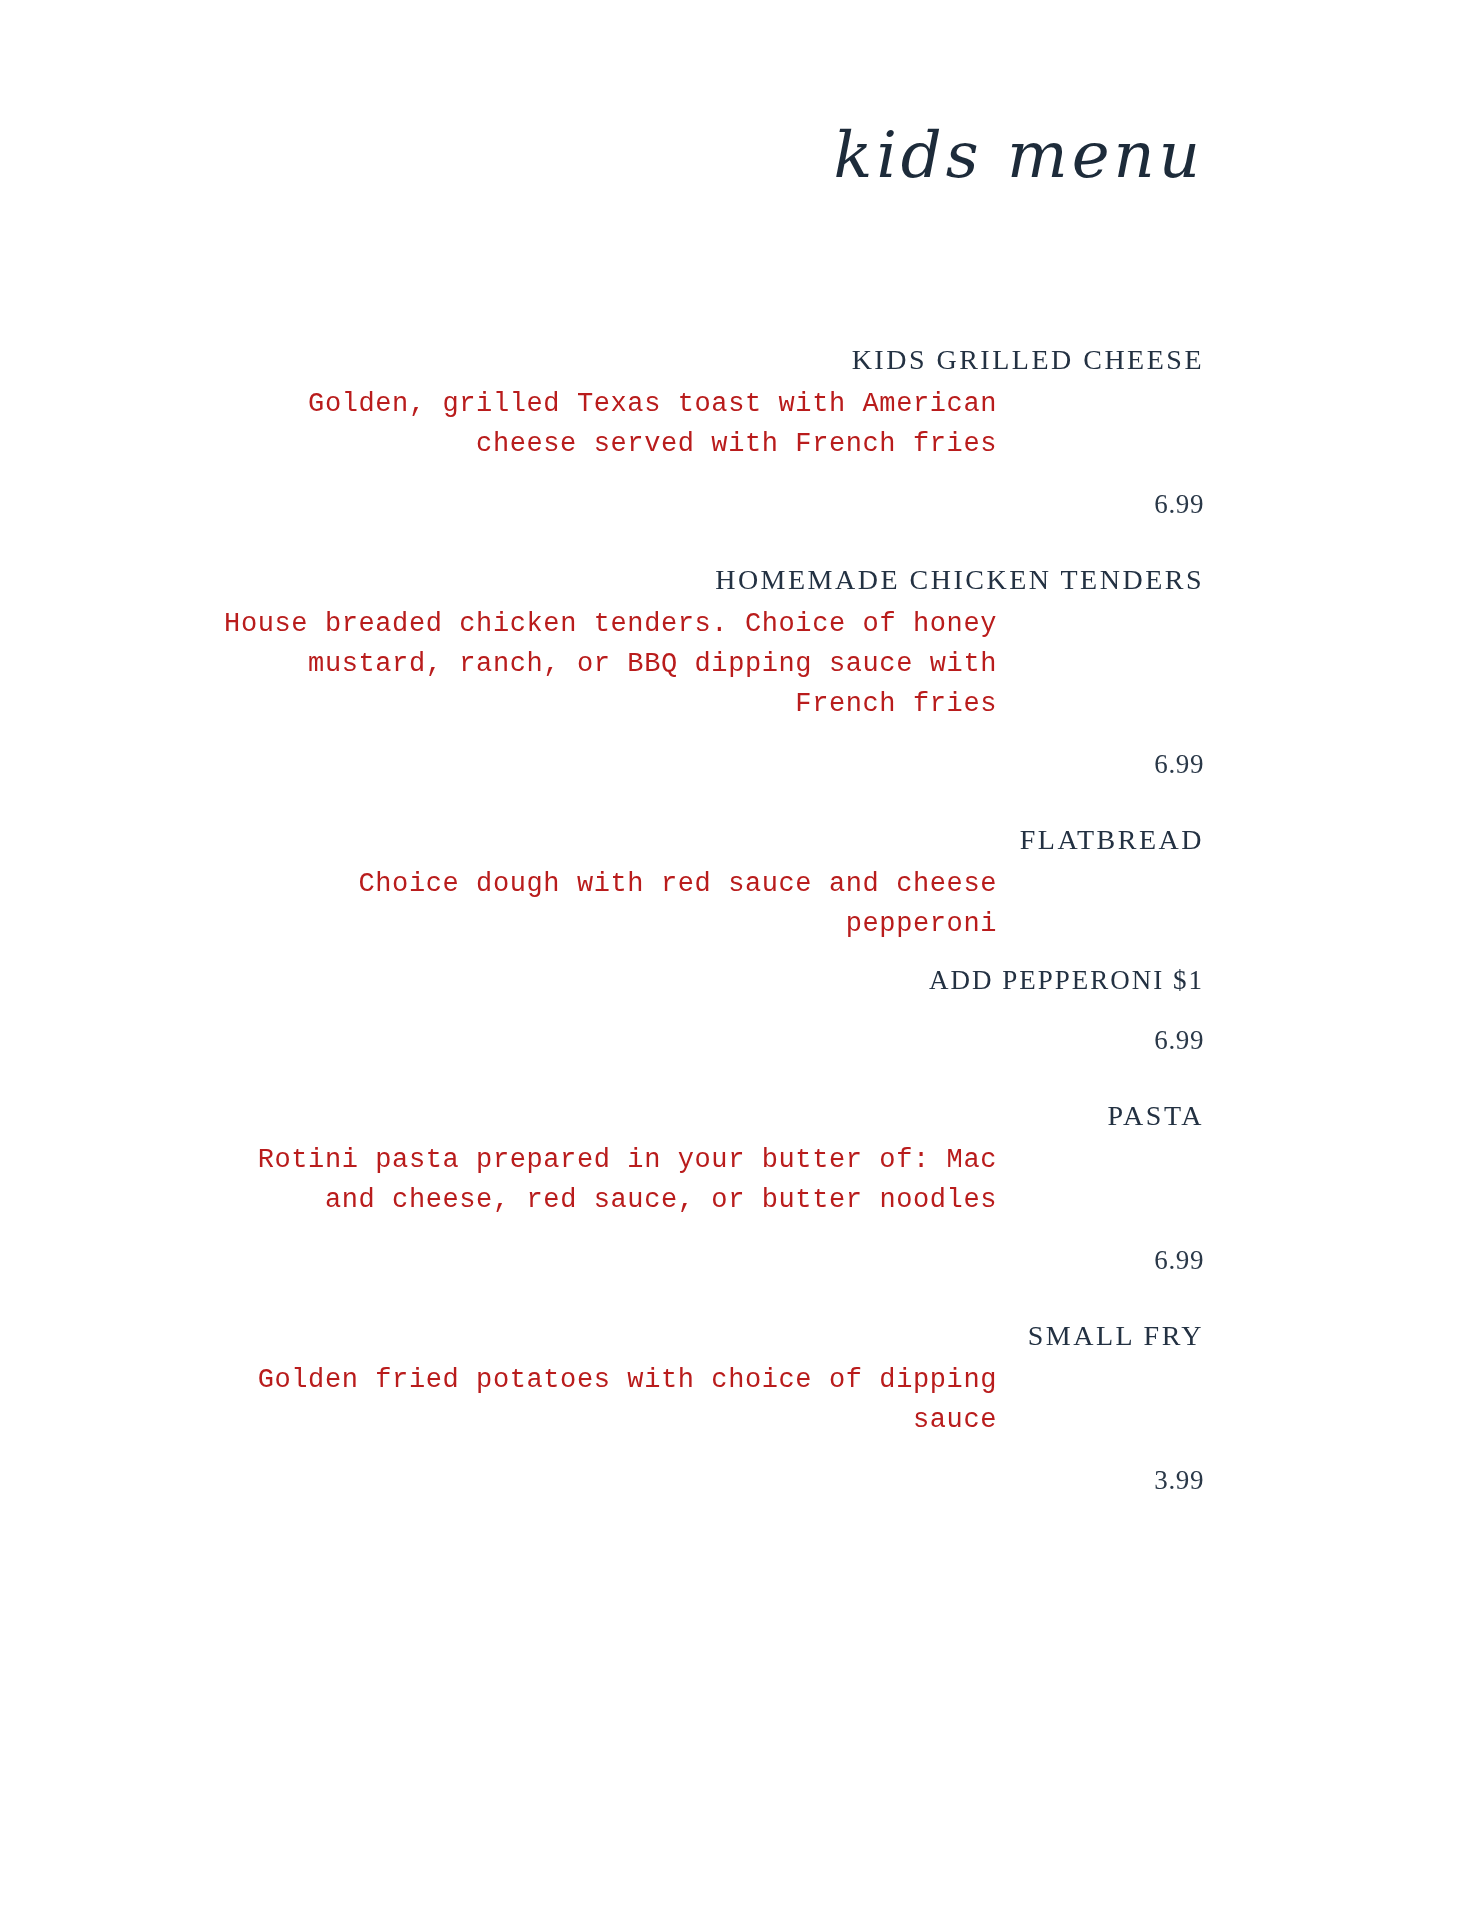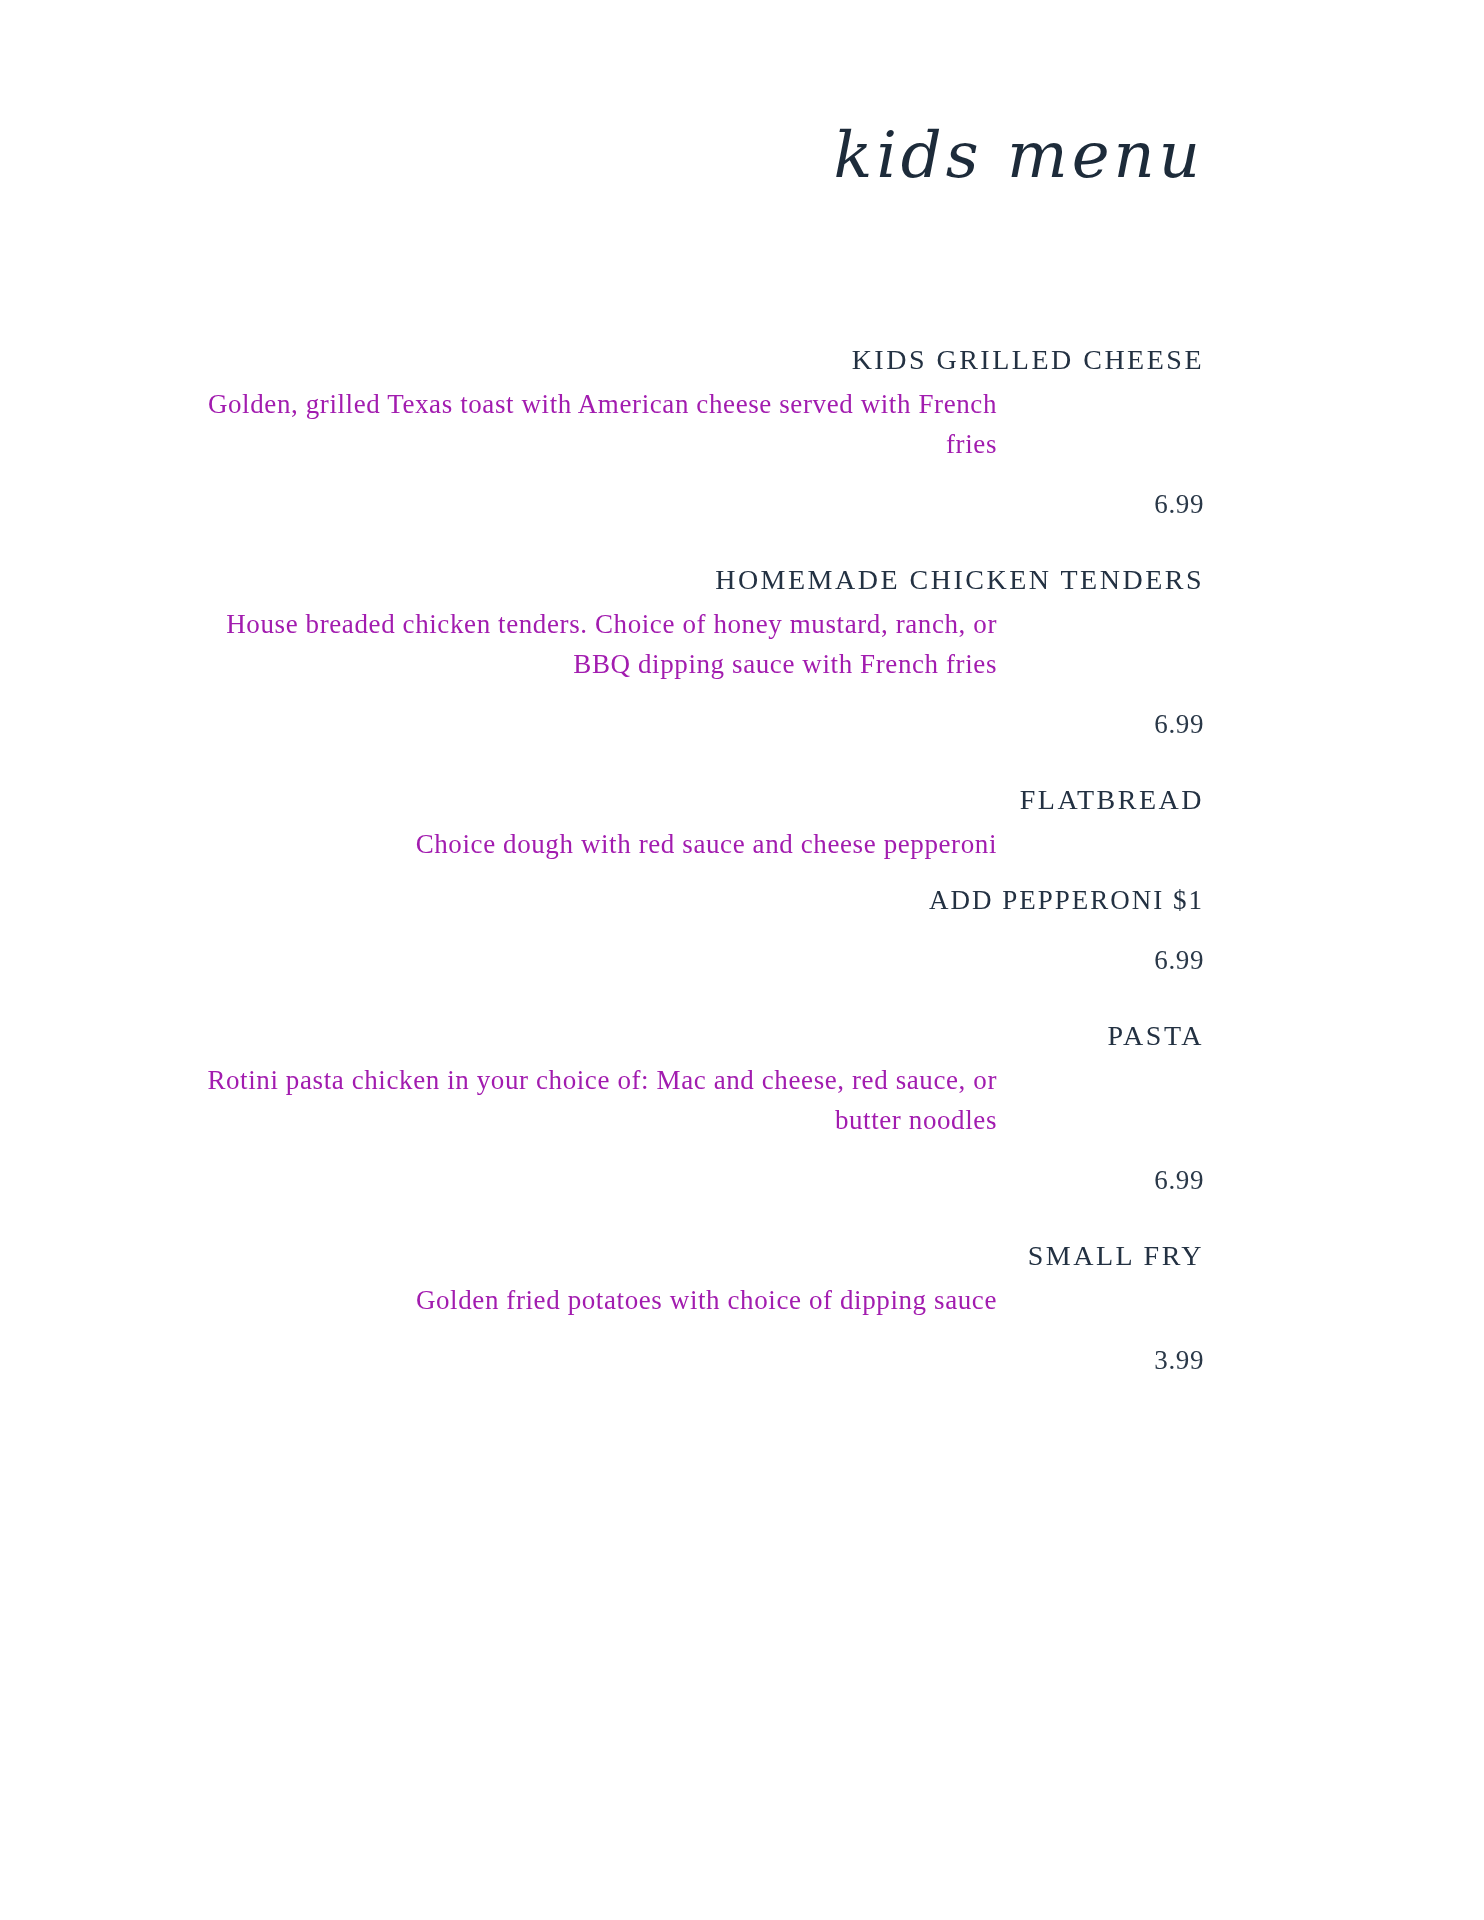--- a/index.html
+++ b/index.html
@@ -46,21 +46,22 @@
     line-height: 40px;
     text-transform: uppercase;
     color: #233142;
   }
   .item-description {
     font-size: 27px;
     letter-spacing: 0.6px;
     line-height: 40px;
     max-width: 790px;
     margin: 4px auto 0 auto;
-    color: #a21caf;
+    color: #b91c1c;
+    font-family: Liberation Mono, monospace;
   }
   .item-note {
     font-size: 27px;
     letter-spacing: 2px;
     line-height: 40px;
     margin-top: 16px;
     color: #233142;
   }
   .item-price {
     font-size: 27px;
@@ -94,21 +95,21 @@
 
       <div class="menu-item">
         <div class="item-name">FLATBREAD</div>
         <div class="item-description">Choice dough with red sauce and cheese pepperoni</div>
         <div class="item-note">ADD PEPPERONI $1</div>
         <div class="item-price">6.99</div>
       </div>
 
       <div class="menu-item">
         <div class="item-name">PASTA</div>
-        <div class="item-description">Rotini pasta chicken in your choice of: Mac and cheese, red sauce, or butter noodles</div>
+        <div class="item-description">Rotini pasta prepared in your butter of: Mac and cheese, red sauce, or butter noodles</div>
         <div class="item-price">6.99</div>
       </div>
 
       <div class="menu-item">
         <div class="item-name">SMALL FRY</div>
         <div class="item-description">Golden fried potatoes with choice of dipping sauce</div>
         <div class="item-price">3.99</div>
       </div>
 
     </div>

